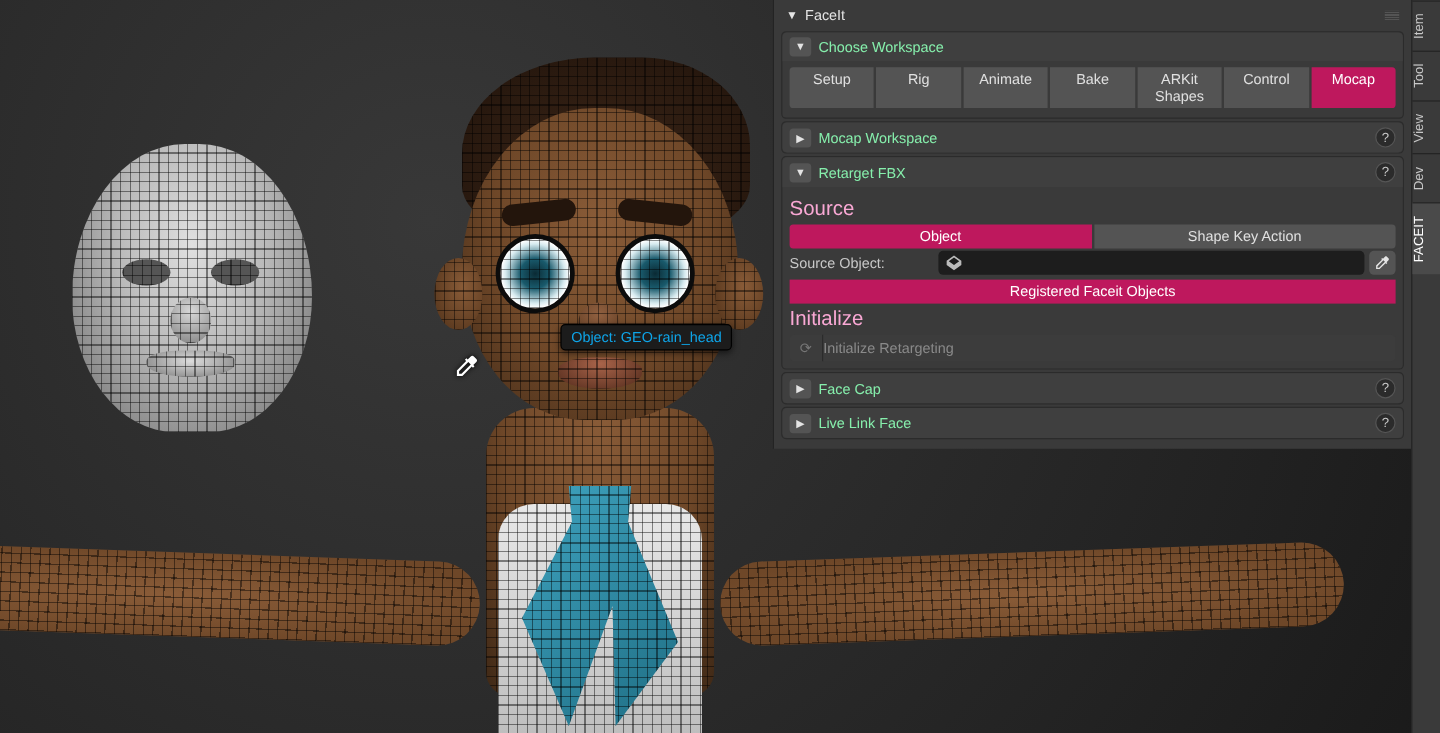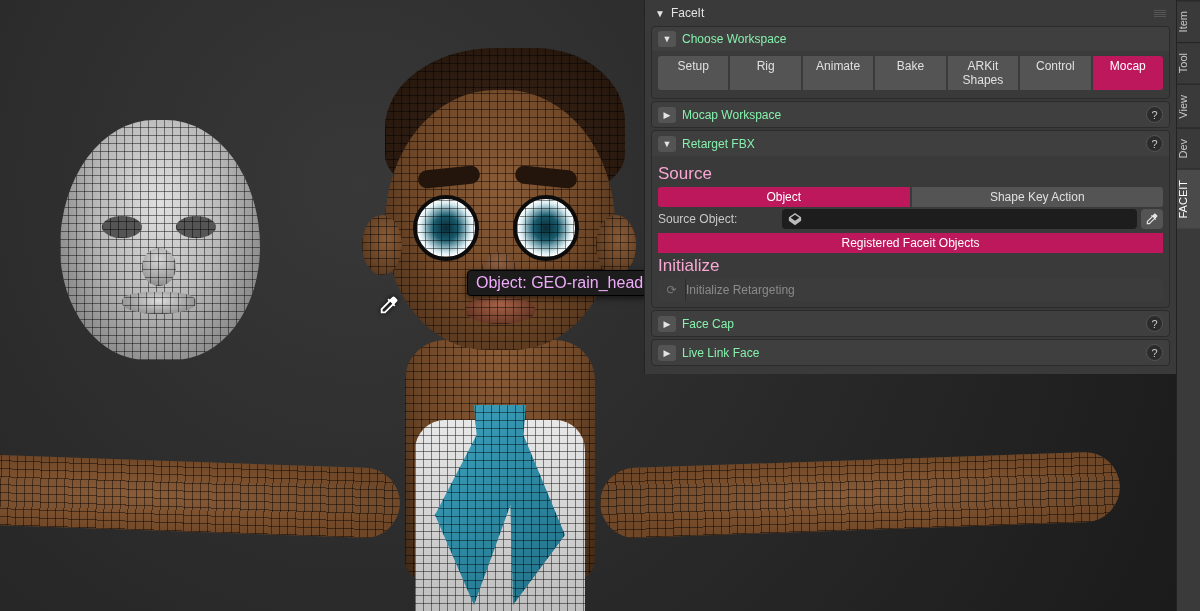--- a/index.html
+++ b/index.html
@@ -142,22 +142,22 @@
     border-radius: inherit;
   }
 
   .tooltip {
     position: absolute;
     left: 467px; top: 270px;
     background: #1c1c1c;
     border: 1px solid #000;
     border-radius: 4px;
     padding: 3px 8px;
-    color: #f0abfc;
-    font-size: 16px;
+    color: #0ea5e9;
+    font-size: 12px;
     box-shadow: 0 2px 6px rgba(0,0,0,.6);
     text-align: center;
   }
   .eyedropper-cursor {
     position: absolute;
     left: 378px; top: 294px;
     width: 22px; height: 22px;
     color: #fff;
     filter: drop-shadow(0 0 2px #000);
   }

